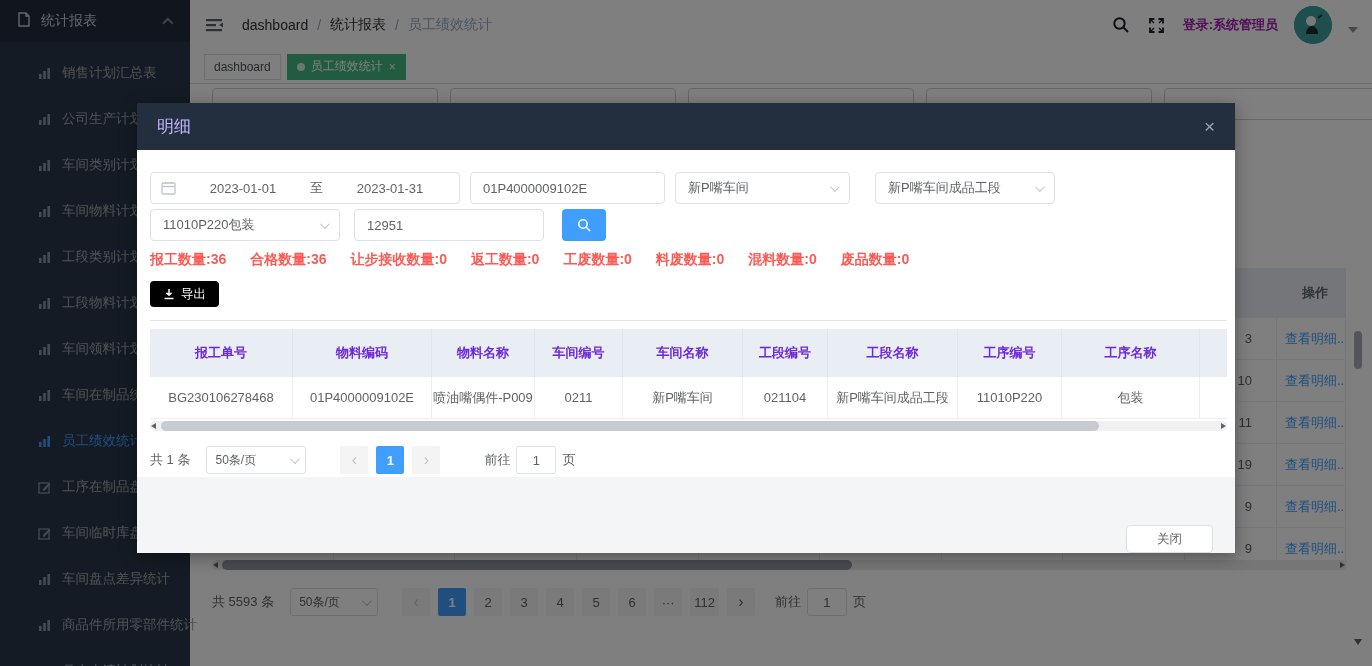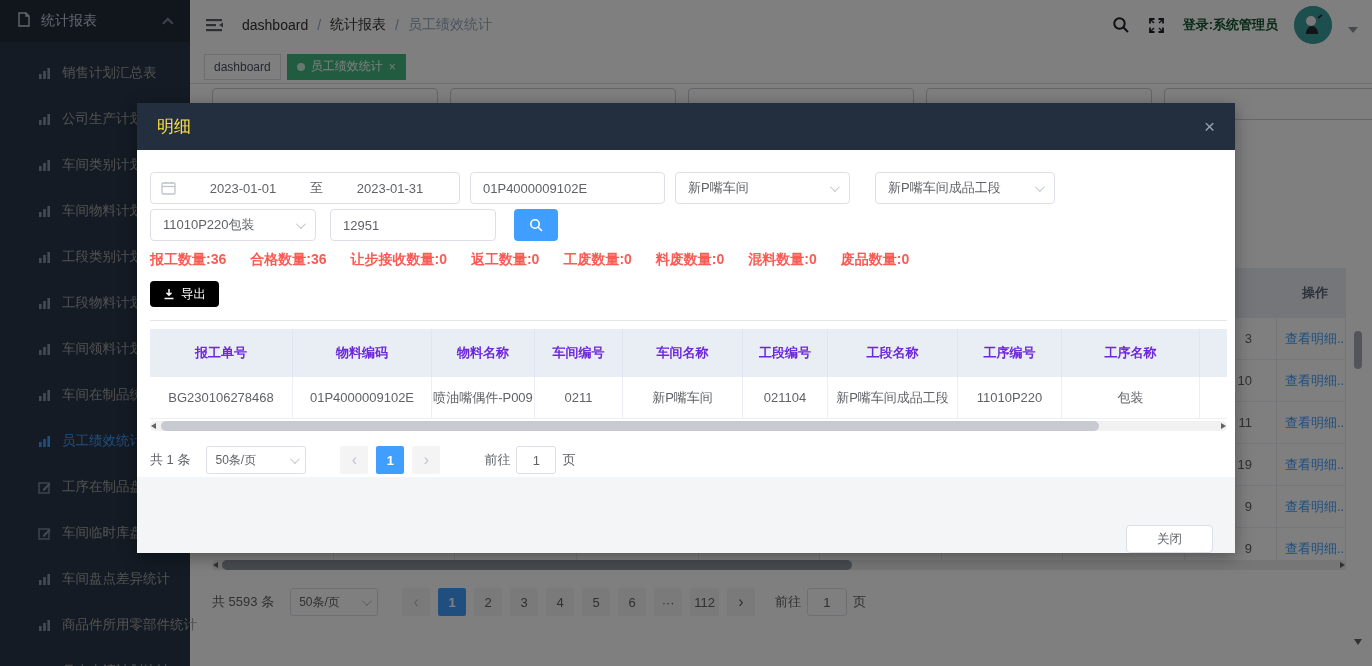--- a/index.html
+++ b/index.html
@@ -18,21 +18,21 @@
 
   
   .main { position:absolute; left:190px; top:0; right:0; bottom:0; background:#fff; }
   .navbar { height:50px; display:flex; align-items:center; padding:0 14px; background:#fff; }
   .hamburger { width:20px; height:20px; cursor:pointer; }
   .breadcrumb { display:flex; align-items:center; gap:9px; margin-left:18px; font-size:14px; color:#303133; }
   .bc-sep { color:#97a8be; }
   .bc-muted { color:#97a8be; }
   .nav-right { margin-left:auto; display:flex; align-items:center; gap:16px; }
   .nav-icon { width:20px; height:20px; cursor:pointer; display:flex; align-items:center; justify-content:center; }
-  .login-label { font-size:13px; font-weight:bold; color:#14532d; }
+  .login-label { font-size:13px; font-weight:bold; color:#a21caf; }
   .avatar { width:38px; height:38px; border-radius:50%; background:#3a9e9c; position:relative; overflow:hidden; cursor:pointer; }
   .caret-down { width:0; height:0; border-left:5px solid transparent; border-right:5px solid transparent; border-top:6px solid #8c939d; margin-top:10px; cursor:pointer; }
 
   .tabbar { height:34px; display:flex; align-items:center; gap:6px; padding:0 14px; background:#fff; border-bottom:1px solid #d8dce5; }
   .tab { height:26px; display:flex; align-items:center; gap:6px; padding:0 9px; border:1px solid #d8dce5; background:#fff; color:#495060; font-size:12px; cursor:pointer; }
   .tab.active { background:#42b983; border-color:#42b983; color:#fff; }
   .tab-dot { width:8px; height:8px; border-radius:50%; background:#eaf7f1; opacity:.85; }
   .tab-close { font-size:12px; line-height:1; opacity:.9; }
 
   .content { position:absolute; top:85px; left:0; right:0; bottom:0; background:#fff; }
@@ -68,31 +68,31 @@
   .pg-btn.active { background:#409EFF; color:#fff; font-weight:bold; }
   .pg-btn.disabled { color:#c0c4cc; }
   .pg-arrow { font-size:16px; line-height:1; }
   .pg-goto { margin-left:16px; display:flex; align-items:center; gap:6px; }
   .pg-goto input { width:40px; height:28px; border:1px solid #dcdfe6; border-radius:3px; text-align:center; font-size:13px; color:#606266; font-family:inherit; }
 
   
   .mask { position:absolute; inset:0; background:rgba(0,0,0,.5); z-index:10; }
   .modal { position:absolute; left:137px; top:103px; width:1098px; height:450px; background:#fff; z-index:20; box-shadow:0 4px 16px rgba(0,0,0,.35); display:flex; flex-direction:column; }
   .modal-header { height:47px; flex:0 0 47px; background:#232e3e; display:flex; align-items:center; padding:0 20px; }
-  .modal-title { color:#fde047; font-size:17px; }
+  .modal-title { color:#c4b5fd; font-size:17px; }
   .modal-close { margin-left:auto; color:#98a1ae; font-size:19px; cursor:pointer; line-height:1; }
   .modal-body { flex:1; padding:22px 8px 0 13px; background:#fff; overflow:hidden; }
 
   .form-row { display:flex; gap:10px; margin-bottom:5px; }
   .ctl { height:32px; border:1px solid #dcdfe6; border-radius:4px; background:#fff; display:flex; align-items:center; font-size:13px; color:#606266; }
   .date-range { width:310px; padding:0 10px; gap:8px; justify-content:center; }
   .date-range .dval { flex:1; text-align:center; }
   .date-sep { color:#606266; }
   .ctl input { border:none; outline:none; width:100%; font-size:13px; color:#606266; padding:0 12px; font-family:inherit; background:transparent; }
-  .w195 { width:195px; } .w175 { width:175px; } .w180 { width:180px; margin-left:15px; } .w190 { width:166px; }
+  .w195 { width:195px; } .w175 { width:175px; } .w180 { width:180px; margin-left:15px; } .w190 { width:190px; }
   .select { justify-content:space-between; padding:0 12px; cursor:pointer; }
   .search-btn { width:44px; height:32px; margin-left:4px; background:#409EFF; border-radius:4px; border:none; display:flex; align-items:center; justify-content:center; cursor:pointer; }
 
   .stats-row { display:flex; gap:24px; margin:10px 0 12px; font-size:14px; font-weight:bold; color:#fa5b55; white-space:nowrap; }
   .export-btn { display:inline-flex; align-items:center; gap:6px; height:26px; padding:0 13px; background:#000000; color:#fff; font-size:12.5px; border:none; border-radius:4px; cursor:pointer; }
   .divider { height:1px; background:#e6e6e6; margin:13px 0 8px; }
 
   .m-table { font-size:13px; color:#606266; }
   .m-thead { display:flex; height:48px; background:#e9eef5; }
   .m-cell { display:flex; align-items:center; justify-content:center; border-right:1px solid #e0e5ee; overflow:hidden; white-space:nowrap; }

